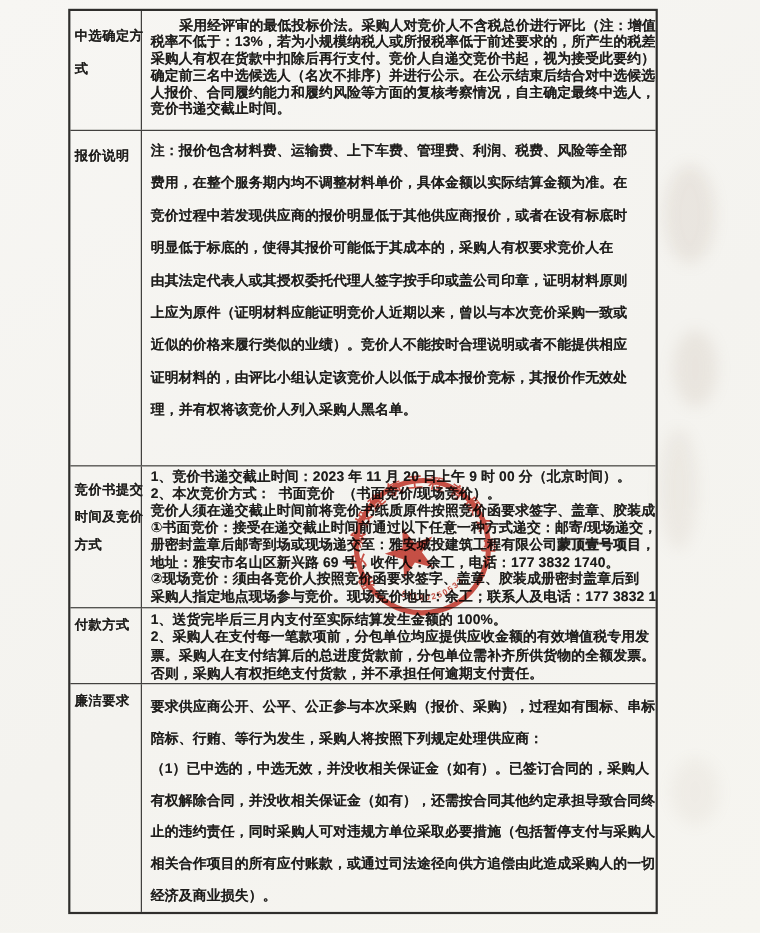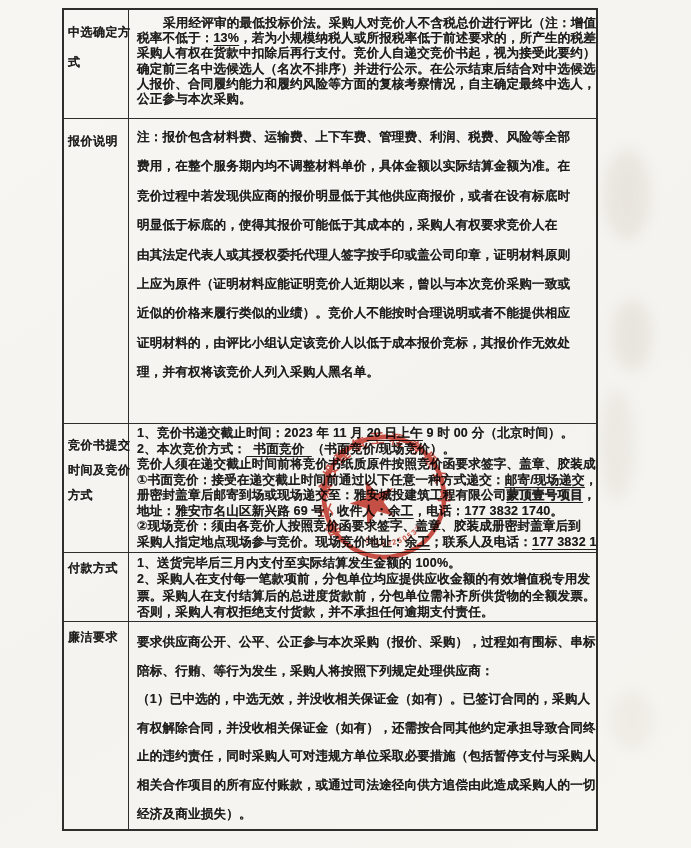--- a/index.html
+++ b/index.html
@@ -42,21 +42,21 @@
     font-size:12.6px;font-weight:700;letter-spacing:.15px;
     text-shadow:0 0 .4px rgba(20,20,20,.55);
   }
   .r0 .bodyc{line-height:15.2px;padding-top:6px;}
   .r1 .bodyc{line-height:29.4px;padding-top:4px;}
   .r2 .bodyc{line-height:15.5px;padding-top:2px;}
   .r3 .bodyc{line-height:16.3px;padding-top:2px;}
   .r4 .bodyc{line-height:28.6px;padding-top:6px;}
   .line{white-space:pre;}
   .line.indent{text-indent:26px;}
-  .u{text-decoration:underline;text-underline-offset:2.5px;text-decoration-thickness:1.3px;}
+  .u{text-underline-offset:2.5px;text-decoration-thickness:1.3px;}
   .b{text-shadow:0 0 .9px rgba(20,20,20,.9);text-align:right;}
 
   .stamp{
     position:absolute;left:314px;top:427px;width:140px;height:140px;
     opacity:.85;mix-blend-mode:multiply;pointer-events:none;
   }
   .stamp text{font-family:"Liberation Sans","DejaVu Sans",sans-serif;font-weight:700;}
 </style>
 </head>
 <body>
@@ -72,21 +72,21 @@
         <div class="hdr">
           <div class="hline">中选确定方</div>
           <div class="hline">式</div>
         </div>
         <div class="bodyc">
           <div class="line indent"><span>采用经评审的最低投标价法。采购人对竞价人不含税总价进行评比（注：增值税</span></div>
           <div class="line"><span>税率不低于：</span><span class="u">13%</span><span>，若为小规模纳税人或所报税率低于前述要求的，所产生的税差，</span></div>
           <div class="line"><span>采购人有权在货款中扣除后再行支付。竞价人自递交竞价书起，视为接受此要约），</span></div>
           <div class="line"><span>确定前三名中选候选人（名次不排序）并进行公示。在公示结束后结合对中选候选</span></div>
           <div class="line"><span>人报价、合同履约能力和履约风险等方面的复核考察情况，自主确定最终中选人，</span></div>
-          <div class="line"><span>公正参与本次采购。</span></div>
+          <div class="line"><span>竞价书递交截止时间。</span></div>
         </div>
       </div>
       <div class="t-row r1">
         <div class="hdr">
           <div class="hline">报价说明</div>
         </div>
         <div class="bodyc">
           <div class="line"><span>注：报价包含材料费、运输费、上下车费、管理费、利润、税费、风险等全部</span></div>
           <div class="line"><span>费用，在整个服务期内均不调整材料单价，具体金额以实际结算金额为准。在</span></div>
           <div class="line"><span>竞价过程中若发现供应商的报价明显低于其他供应商报价，或者在设有标底时</span></div>

